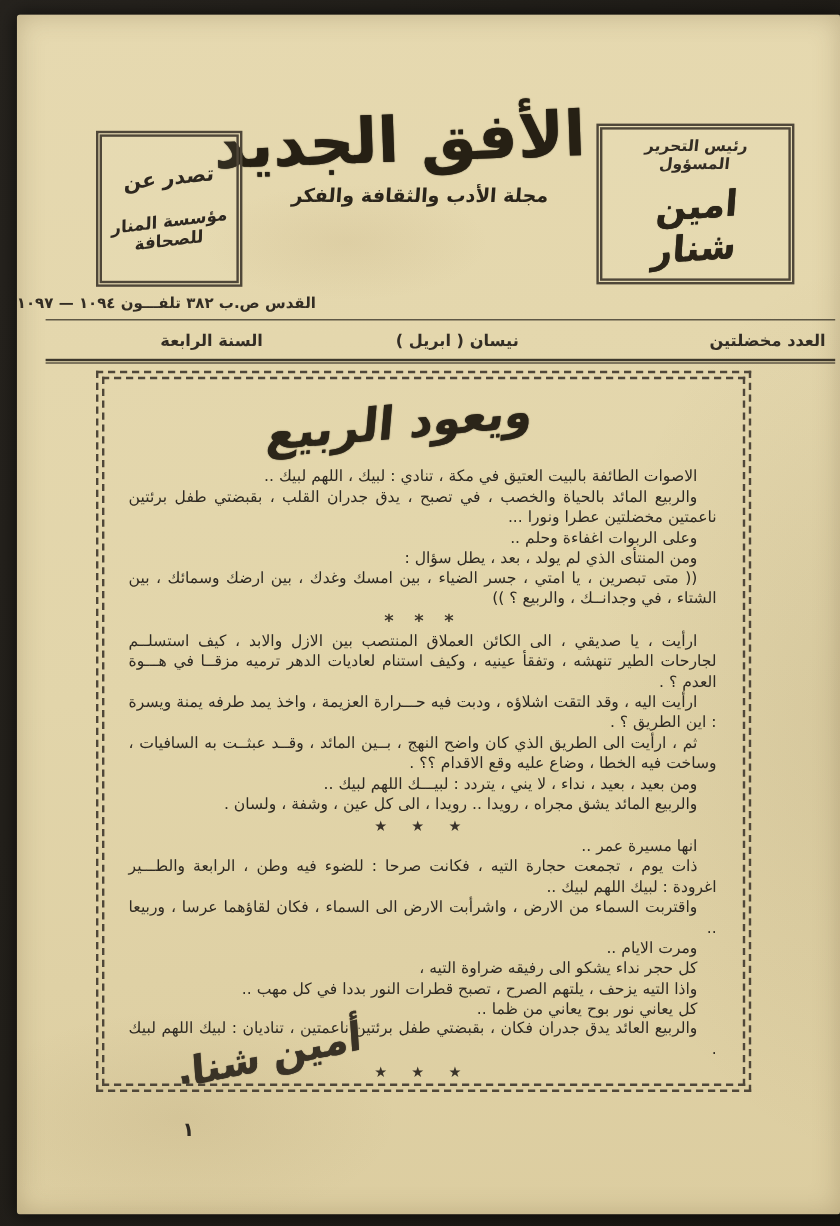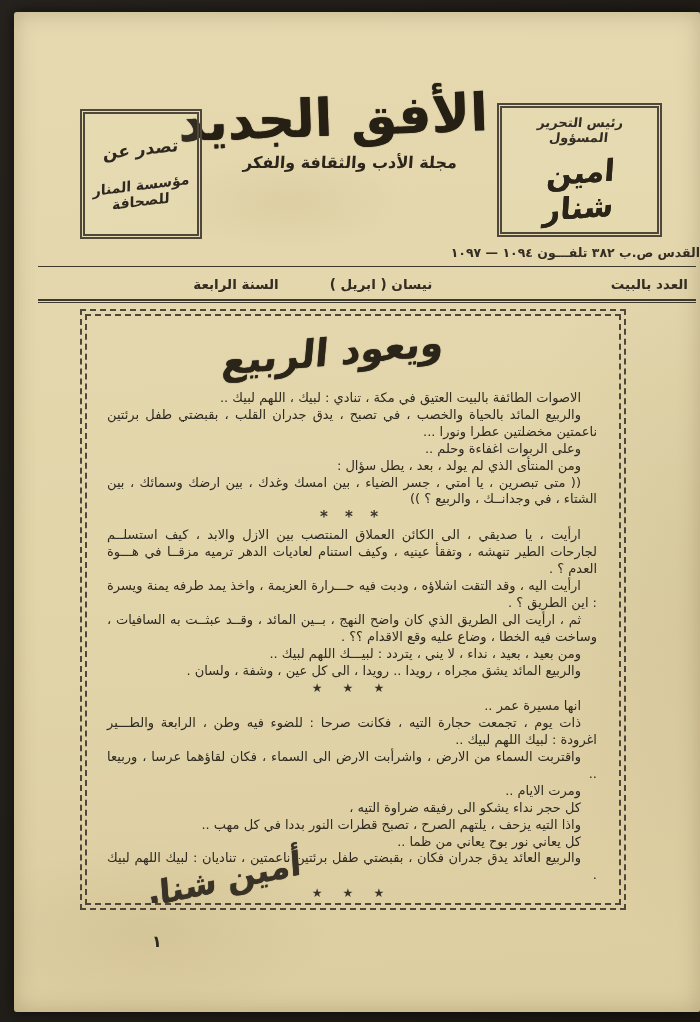--- a/index.html
+++ b/index.html
@@ -27,29 +27,29 @@
               margin-top:10px;text-shadow:0 0 .6px #2b2519;}
   .pub-line1{font-size:17px;font-weight:bold;transform:rotate(-6deg) skewX(-8deg);color:#2e2820;}
   .pub-line2{font-size:14px;font-weight:bold;transform:rotate(-7deg) skewX(-8deg);margin-top:18px;color:#2e2820;}
 
   
   .masthead{position:absolute;left:198px;right:212px;top:78px;text-align:center;}
   .masthead-title{font-size:52px;font-weight:bold;color:#262014;line-height:1.05;
                   transform:rotate(-2deg);text-shadow:0 0 1px #262014;white-space:nowrap;}
   .masthead-sub{font-size:16px;font-weight:bold;color:#2b251b;margin-top:8px;
                 transform:skewX(-4deg);white-space:nowrap;}
-  .address-line{position:absolute;top:233px;left:0;right:0;text-align:right;
-                font-size:12.5px;font-weight:bold;color:#332d24;margin-left:20px;}
+  .address-line{position:absolute;top:233px;left:0;right:0;text-align:left;
+                font-size:12.5px;font-weight:bold;color:#332d24;}
   .rule1{position:absolute;top:254px;left:24px;right:4px;height:1px;background:#3e382c;}
   .issue-bar{position:absolute;top:257px;left:24px;right:4px;height:29px;display:flex;
              align-items:center;font-size:13.5px;font-weight:bold;color:#332d24;}
   .issue-cell{flex:1;}
   .issue-right{text-align:right;padding-right:8px;}
   .issue-center{text-align:center;}
-  .issue-left{text-align:right;padding-left:36px;}
+  .issue-left{text-align:center;padding-left:36px;}
   .rule2{position:absolute;top:287px;left:24px;right:4px;height:4px;
          border-top:2px solid #3e382c;border-bottom:1px solid #3e382c;box-sizing:border-box;}
 
   
   .frame{position:absolute;left:66px;top:297px;width:546px;height:601px;
          border:2px dashed #4f4739;padding:3px;box-sizing:border-box;}
   .frame-inner{position:relative;width:100%;height:100%;border:2px dashed #4f4739;
                box-sizing:border-box;overflow:hidden;}
   .article-title{text-align:center;margin:14px 40px 10px 0;
                  font-size:38px;font-weight:bold;color:#2b2519;
@@ -82,21 +82,21 @@
 
     <div class="deco-box publisher-box">
       <div class="pub-line1">تصدر عن</div>
       <div class="pub-line2">مؤسسة المنار للصحافة</div>
     </div>
 
     <div class="address-line">القدس ص.ب ٣٨٢ تلفـــون ١٠٩٤ — ١٠٩٧</div>
     <div class="rule1"></div>
 
     <div class="issue-bar">
-      <div class="issue-cell issue-right">العدد بالبيت</div>
+      <div class="issue-cell issue-right">العدد مخضلتين</div>
       <div class="issue-cell issue-center">نيسان ( ابريل )</div>
       <div class="issue-cell issue-left">السنة الرابعة</div>
     </div>
     <div class="rule2"></div>
 
     <div class="frame">
       <div class="frame-inner">
         <div class="article-title">ويعود الربيع</div>
         <div class="body">
             <p>الاصوات الطائفة بالبيت العتيق في مكة ، تنادي : لبيك ، اللهم لبيك ..</p>

